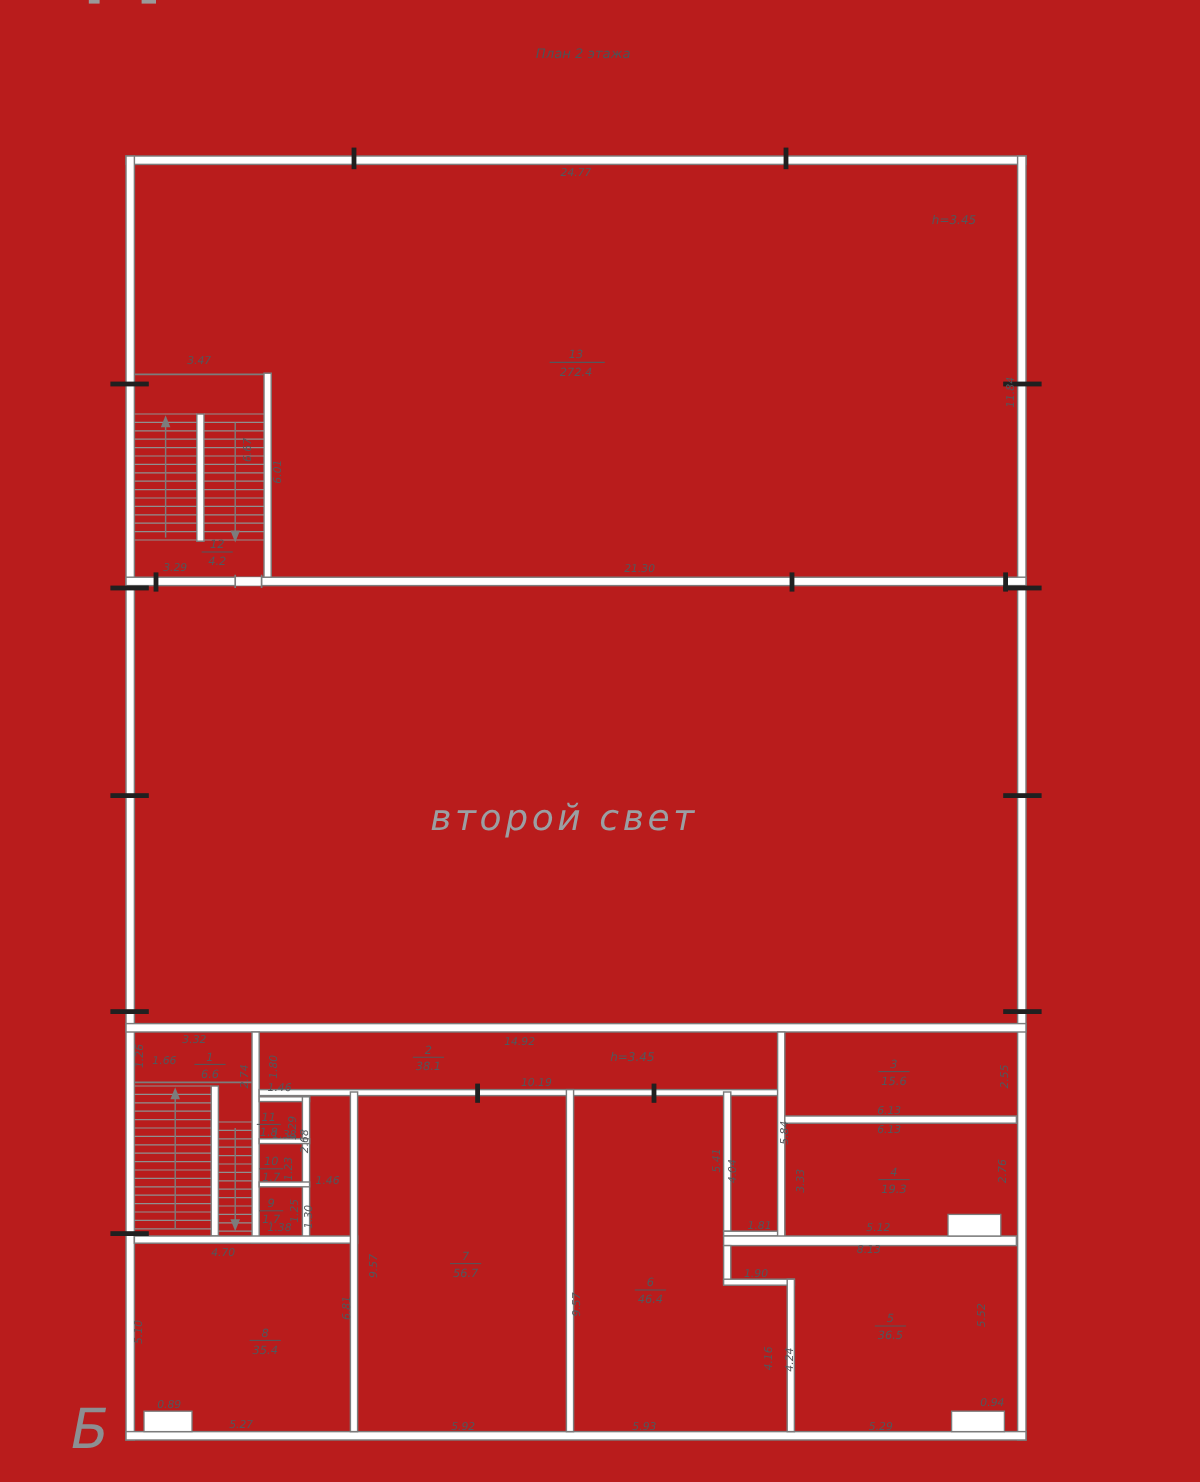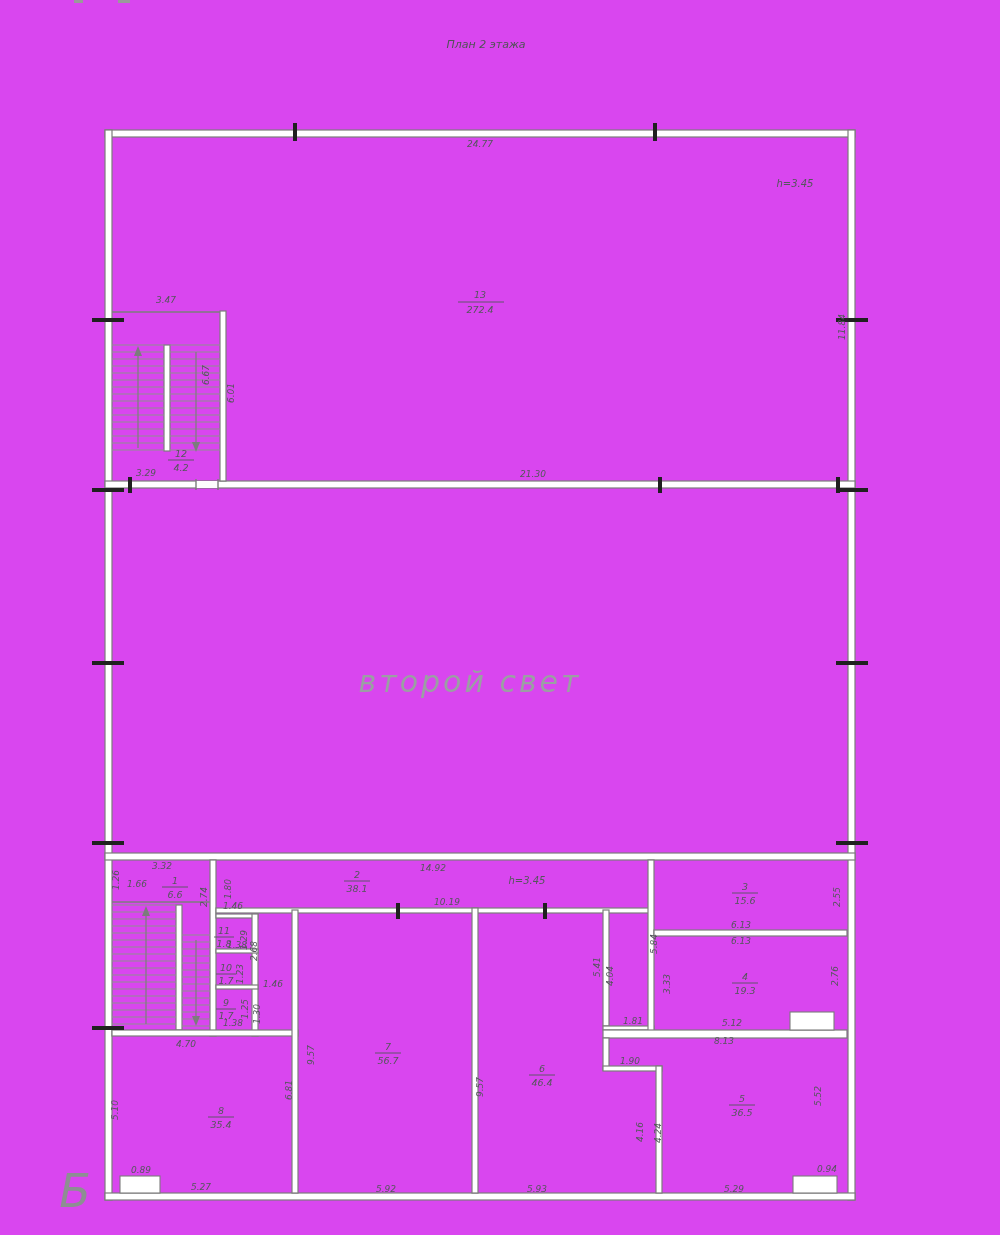--- a/index.html
+++ b/index.html
@@ -1,16 +1,16 @@
 <!DOCTYPE html>
 <html><head>
 <meta charset="utf-8">
 <style>
   html,body{margin:0;padding:0;background:#ffffff;}
-  .sheet{width:1000px;height:1235px;position:relative;background:#d946ef;font-family:"DejaVu Sans",sans-serif;}
+  .sheet{width:1000px;height:1235px;position:relative;background:#b91c1c;font-family:"DejaVu Sans",sans-serif;}
   svg{display:block;}
   .w{fill:#ffffff;stroke:#7c7c7c;stroke-width:1.2;}
   .thin{stroke:#7c7c7c;stroke-width:1.4;fill:none;}
   .t{stroke:#8f8f8f;stroke-width:1;fill:none;}
   .tick{fill:#202020;stroke:none;}
   .dim{font:italic 9px "DejaVu Sans",sans-serif;fill:#54575b;text-anchor:middle;}
   .dim-lg{font:italic 10px "DejaVu Sans",sans-serif;fill:#54575b;text-anchor:middle;}
   .rl-t{font:italic 9.5px "DejaVu Sans",sans-serif;fill:#54575b;text-anchor:middle;}
   .frac{stroke:#54575b;stroke-width:0.9;}
   .title-text{font:italic 11px "DejaVu Sans",sans-serif;fill:#505356;text-anchor:middle;}

